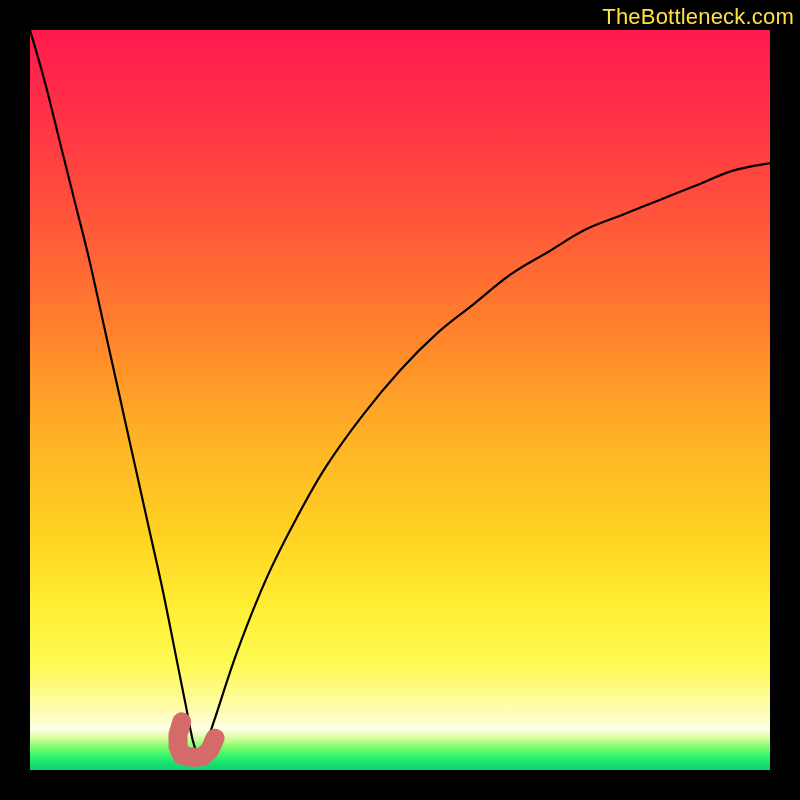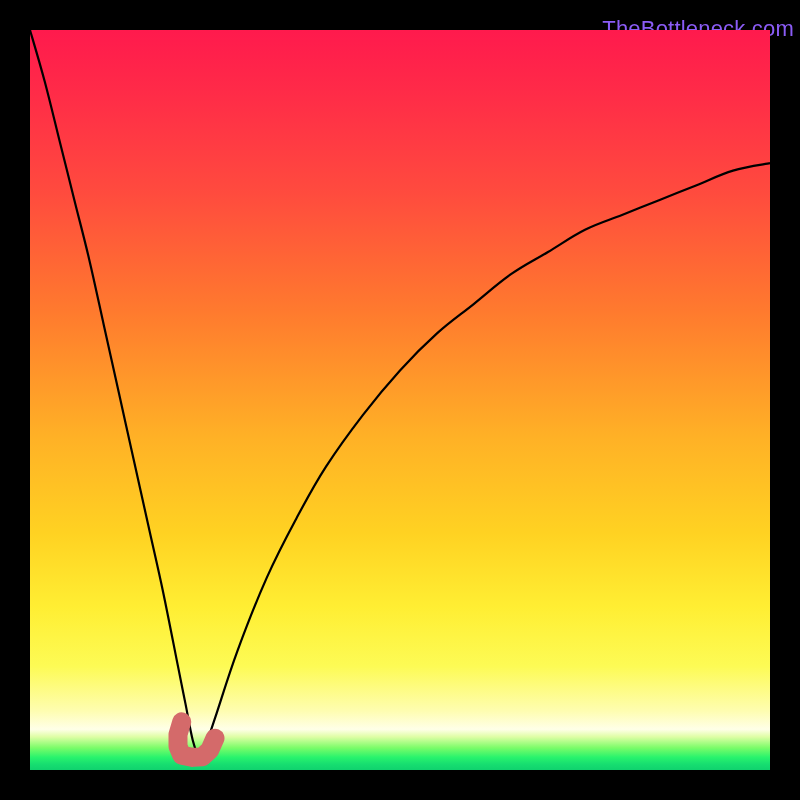--- a/index.html
+++ b/index.html
@@ -40,23 +40,23 @@
       #ffffe8 94.5%,
       #dffea6 95.5%,
       #7bfc69 97%,
       #28f36d 98.3%,
       #17de70 99.2%,
       #10d26e 100%
     );
   }
   .watermark {
     position: absolute;
-    top: 16px;
+    top: 4px;
     right: 6px;
-    color: #8b5cf6;
+    color: #fde047;
     font-size: 22px;
     letter-spacing: 0.2px;
     user-select: none;
   }
   svg.curves {
     position: absolute;
     left: 0;
     top: 0;
     width: 740px;
     height: 740px;

